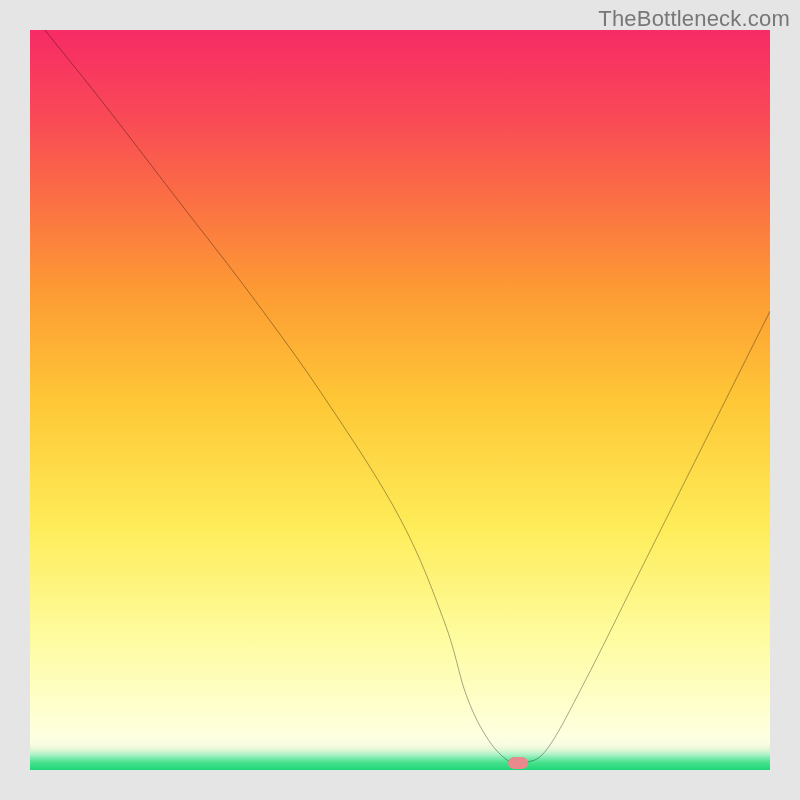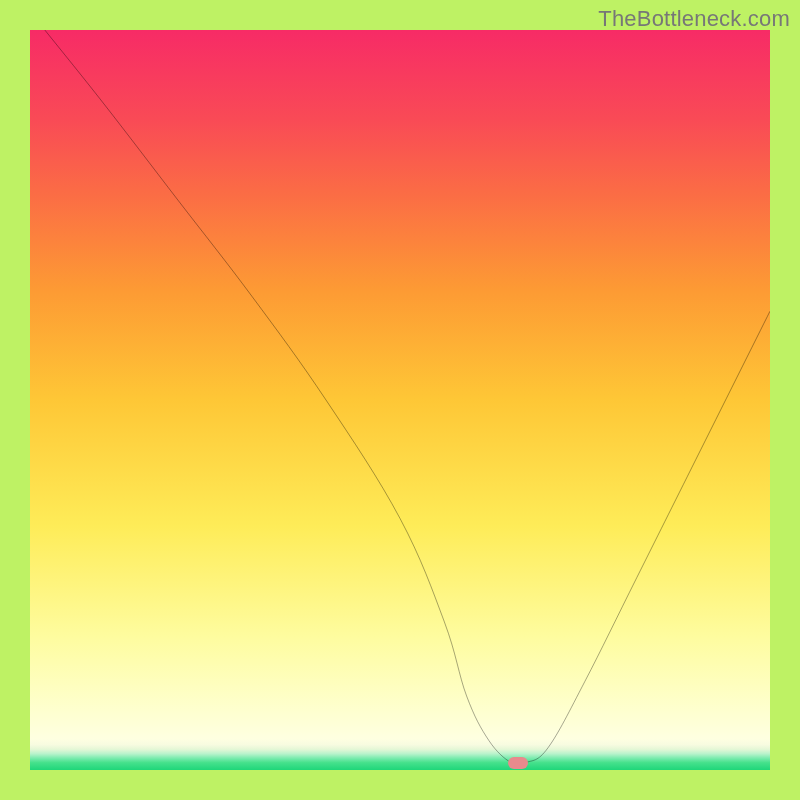--- a/index.html
+++ b/index.html
@@ -8,21 +8,21 @@
     width: 800px;
     height: 800px;
     background: #000;
     overflow: hidden;
     font-family: Arial, Helvetica, sans-serif;
   }
   .frame {
     position: relative;
     width: 800px;
     height: 800px;
-    background: #bef264;
+    background: #e5e5e5;
   }
   .watermark {
     position: absolute;
     top: 6px;
     right: 10px;
     color: #777;
     font-size: 22px;
     font-weight: 500;
     letter-spacing: 0.2px;
     user-select: none;

